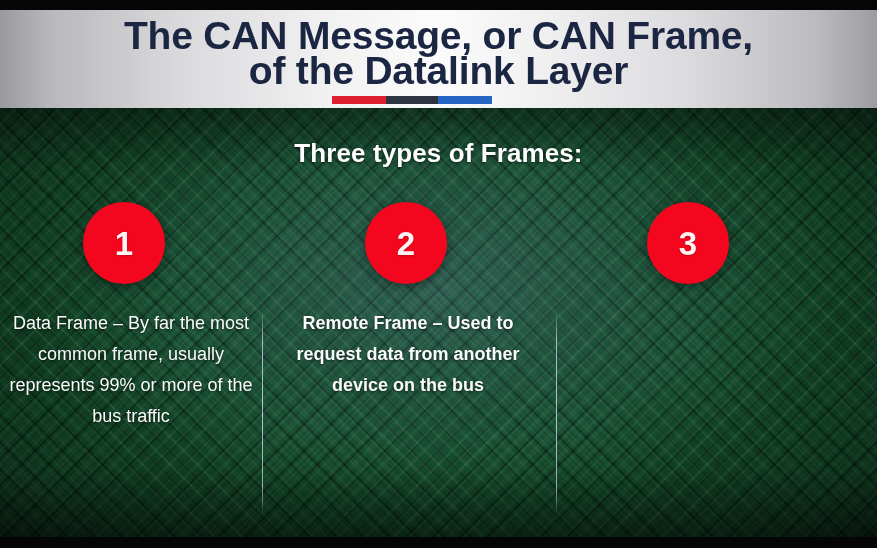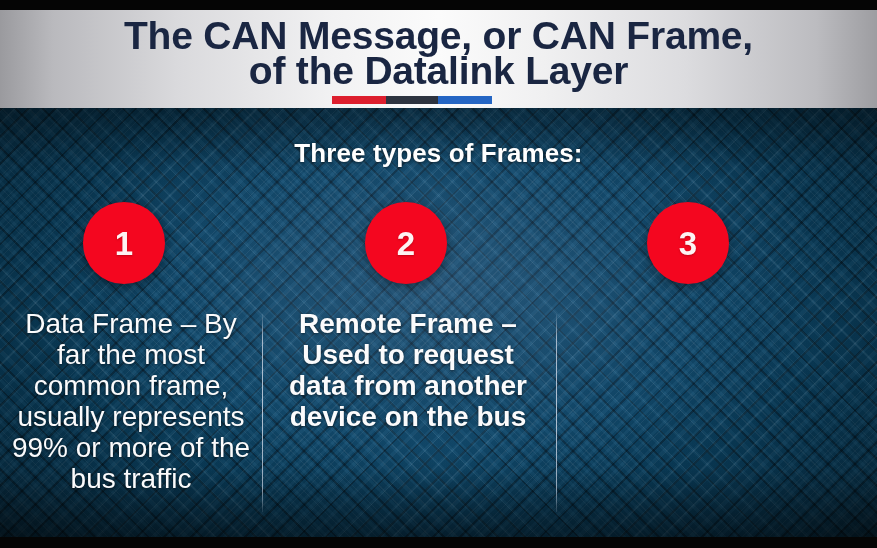--- a/index.html
+++ b/index.html
@@ -214,21 +214,21 @@
   #divider-1 { left: 262px; }
   #divider-2 { left: 556px; }
 
   
   .col {
     position: absolute;
     top: 200px;
     text-align: center;
     font-family: "Liberation Sans", sans-serif;
     font-weight: normal;
-    font-size: 28px;
+    font-size: 18px;
     line-height: 31px;
     color: #fbfbfc;
     text-shadow: 0 1px 3px rgba(0,0,0,0.55);
   }
   #col-1 { left: 8px;   width: 246px; }
   #col-2 { left: 272px; width: 272px; }
   #col-3 { left: 566px; width: 256px; }
 
   
   .bar-bottom {
@@ -250,21 +250,21 @@
       <div class="title-line" style="color: rgb(26, 38, 66);">The CAN Message, or CAN Frame,</div>
       <div class="title-line" style="color: rgb(26, 38, 66); text-align: center;">of the Datalink Layer</div>
     </div>
     <div class="accents">
       <div class="accent red" style="background: rgb(221, 31, 46);"></div>
       <div class="accent dark" style="background: rgb(46, 52, 64);"></div>
       <div class="accent blue" style="background: rgb(37, 102, 196);"></div>
     </div>
   </div>
 
-  <div class="body-area" style="background-color: #0c4a6e;">
+  <div class="body-area" style="background-color: #14532d;">
     <div class="tex-a"></div>
     <div class="tex-b"></div>
     <div class="tex-c"></div>
     <div class="tex-d"></div>
     <div class="sheen"></div>
     <div class="vignette"></div>
 
     <div class="content">
 
       <div class="section-heading">Three types of Frames:</div>

